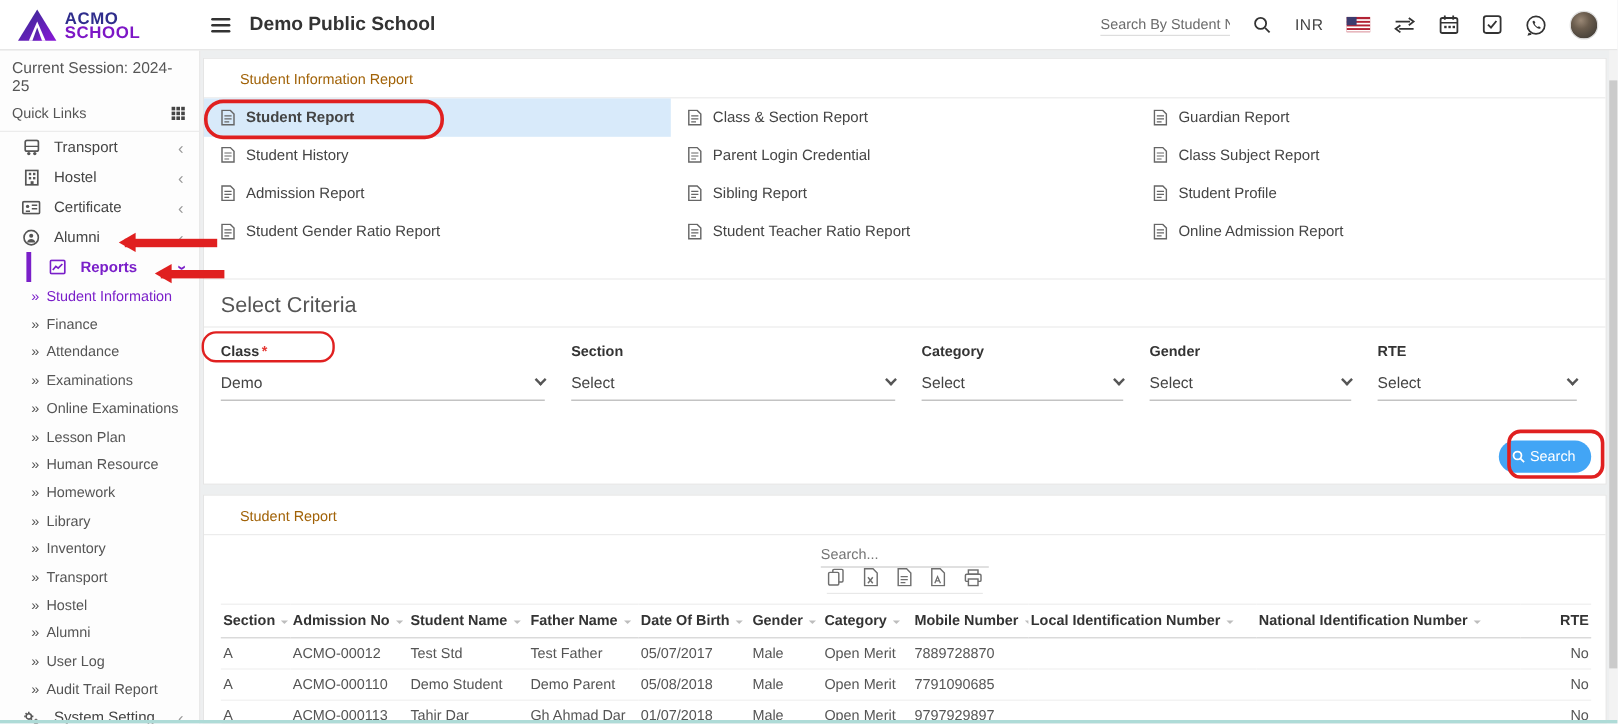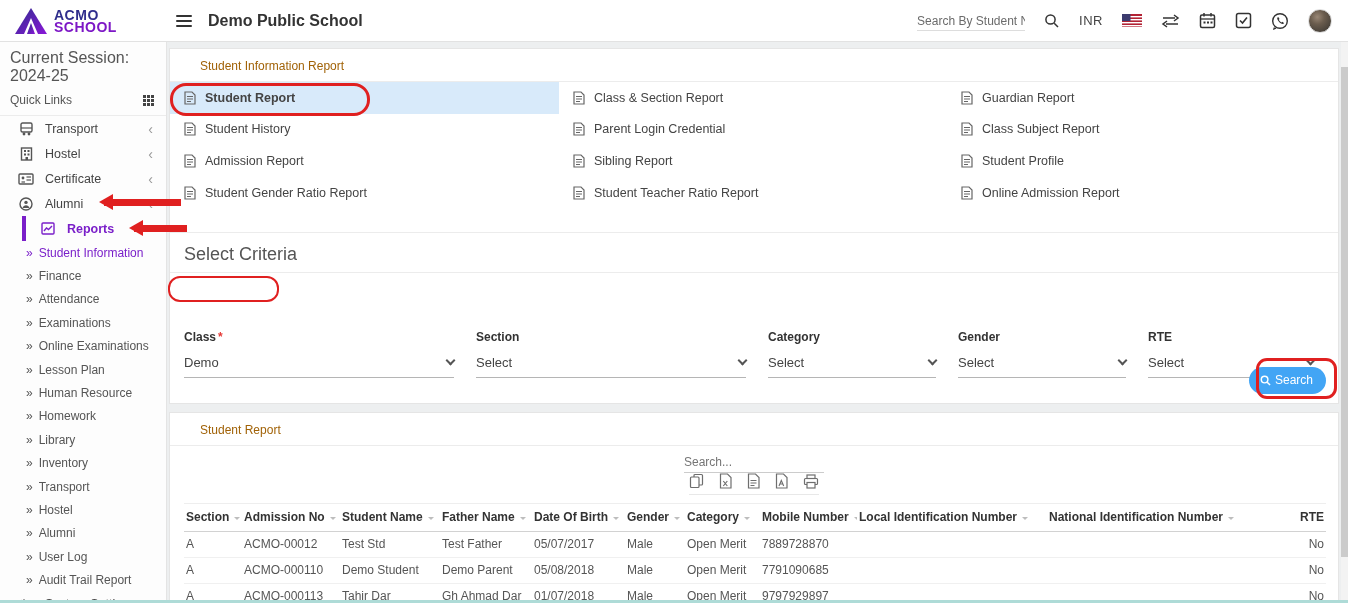--- a/index.html
+++ b/index.html
@@ -18,21 +18,21 @@
   .school-name { margin-left:16px; font-size:16px; font-weight:bold; color:#333; }
   .header-right { margin-left:auto; display:flex; align-items:center; gap:19px; padding-right:16px; }
   .hdr-search input { border:none; outline:none; border-bottom:1px solid #ddd; font-size:12px; color:#666; width:108px; padding:2px 0; font-family:"Liberation Sans",sans-serif; }
   .hdr-search input::placeholder { color:#6b6b6b; }
   .currency { font-size:13px; color:#444; letter-spacing:.5px; }
   .avatar { width:24px; height:24px; border-radius:50%; background:radial-gradient(circle at 38% 32%, #9a8876 0%, #6b5d4e 35%, #35332f 100%); border:1px solid #ddd; cursor:pointer; }
   .hicon { display:inline-flex; align-items:center; cursor:pointer; }
 
   
   .sidebar { position:absolute; top:42px; left:0; bottom:0; width:167px; background:#fdfdfd; border-right:1px solid #e4e4e4; z-index:5; font-size:12px; }
-  .session { padding:7px 10px 2px 10px; color:#555; font-size:16px; }
+  .session { padding:7px 10px 2px 10px; color:#555; font-size:13px; }
   .quick-links { display:flex; align-items:center; justify-content:space-between; padding:6px 12px 8px 10px; color:#555; border-bottom:1px solid #ececec; }
   .grid-icon { display:grid; grid-template-columns:repeat(3,3px); grid-gap:1px; cursor:pointer; }
   .grid-icon i { width:3px; height:3px; background:#444; }
   .menu-item { height:25px; display:flex; align-items:center; padding-left:14px; border-left:4px solid transparent; cursor:pointer; color:#444; font-size:12.5px; }
   .menu-item .micon { width:16px; display:inline-flex; justify-content:center; margin-right:11px; flex:none; }
   .menu-item .chev { margin-left:auto; margin-right:13px; color:#999; font-size:14px; line-height:1; }
   .menu-item.active { border-left-color:#7a1fc9; color:#7a1fc9; font-weight:bold;margin-left:22px; }
   .menu-item.active .chev { color:#7a1fc9; transform:rotate(-90deg); }
   .sub-item { height:23.4px; display:flex; align-items:center; padding-left:26px; color:#555; cursor:pointer; font-size:12px; white-space:nowrap; }
   .sub-item .gg { margin-right:6px; color:inherit; }
@@ -45,21 +45,21 @@
   .panel-title { padding:10px 14px 8px 30px; font-size:12px; color:#a16207; }
   .title-divider { border-bottom:1px solid #ececec; }
 
   .links-grid { display:grid; grid-template-columns:389px 388px 1fr; }
   .link-cell { height:31.6px; display:flex; align-items:center; gap:9px; padding-left:14px; font-size:12.5px; color:#444; cursor:pointer; }
   .link-cell.hl { background:#d8eafa; font-weight:bold; }
   .links-spacer { height:25px; border-bottom:1px solid #ececec; }
 
   .criteria-title { padding:11px 14px 7px 14px; font-size:18px; color:#555; border-bottom:1px solid #ececec; }
   .criteria-form { display:grid; grid-template-columns:292px 292px 190px 190px 1fr; grid-column-gap:0; padding:13px 14px 0 14px; }
-  .field { padding-right:22px;margin-top:44px; }
+  .field { padding-right:22px; }
   .field label { display:block; font-size:12px; color:#333; margin-bottom:11px; font-weight:bold;}
   .field label .req { color:#e53935; margin-left:2px; }
   .sel { display:flex; align-items:center; justify-content:space-between; border-bottom:1px solid #b5b5b5; padding-bottom:7px; font-size:13px; color:#444; cursor:pointer; }
   .sel .arr { width:7px; height:7px; border-right:2px solid #555; border-bottom:2px solid #555; transform:rotate(45deg); margin-top:-4px; flex:none; }
   .search-btn { position:absolute; right:12px; top:318px; background:#42a5f5; color:#fff; border:none; border-radius:15px; padding:6px 13px 7px 11px; font-size:12px; font-family:"Liberation Sans",sans-serif; cursor:pointer; display:flex; align-items:center; gap:4px;text-align:right; }
 
   
   .toolbar { display:flex; align-items:center; justify-content:space-between; padding:6px 14px 8px 14px;flex-direction:column; }
   .tbl-search input { border:none; outline:none; border-bottom:1px solid #ccc; width:140px; font-size:12px; color:#777; padding:3px 0; font-family:"Liberation Sans",sans-serif; }
   .export-icons { display:flex; align-items:center; gap:15px; border-bottom:1px solid #e8e8e8; padding-bottom:5px; }

